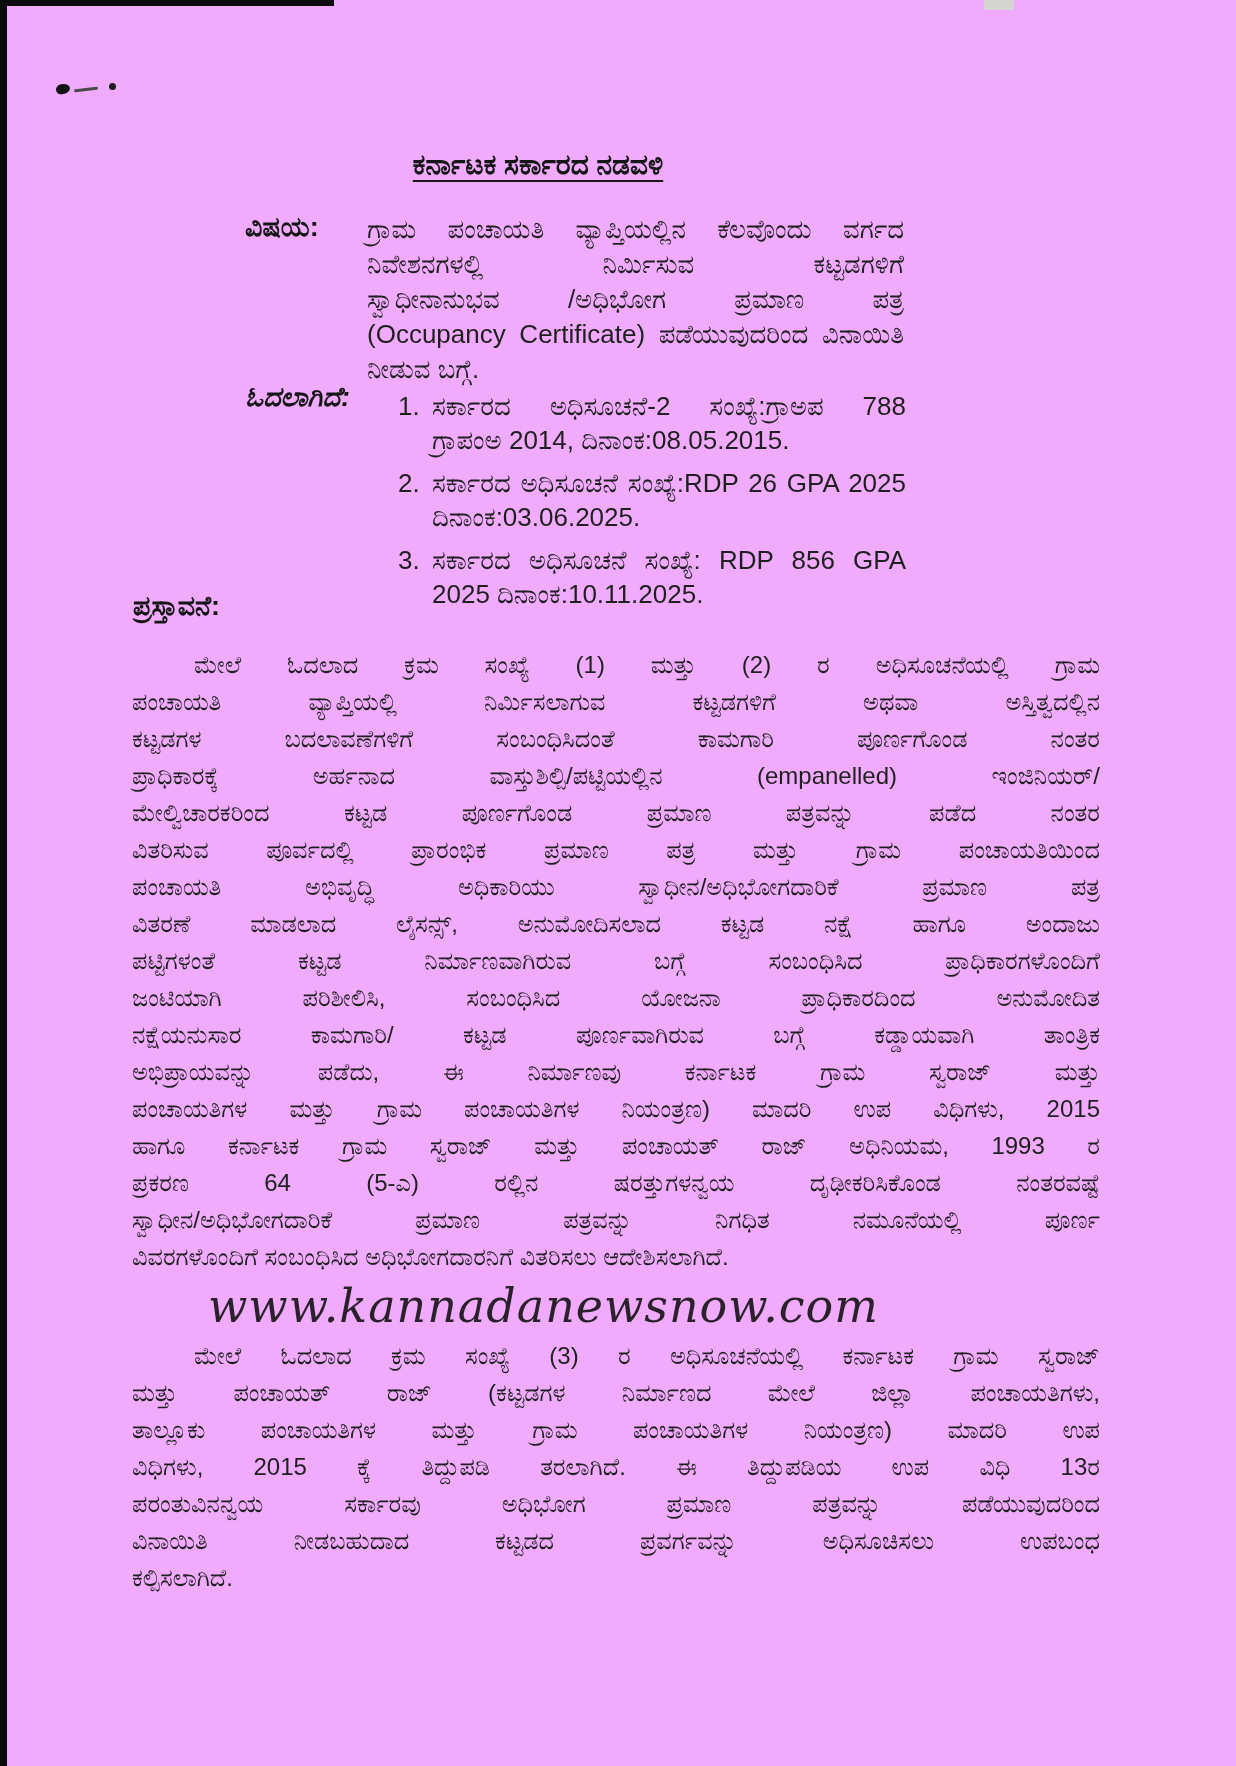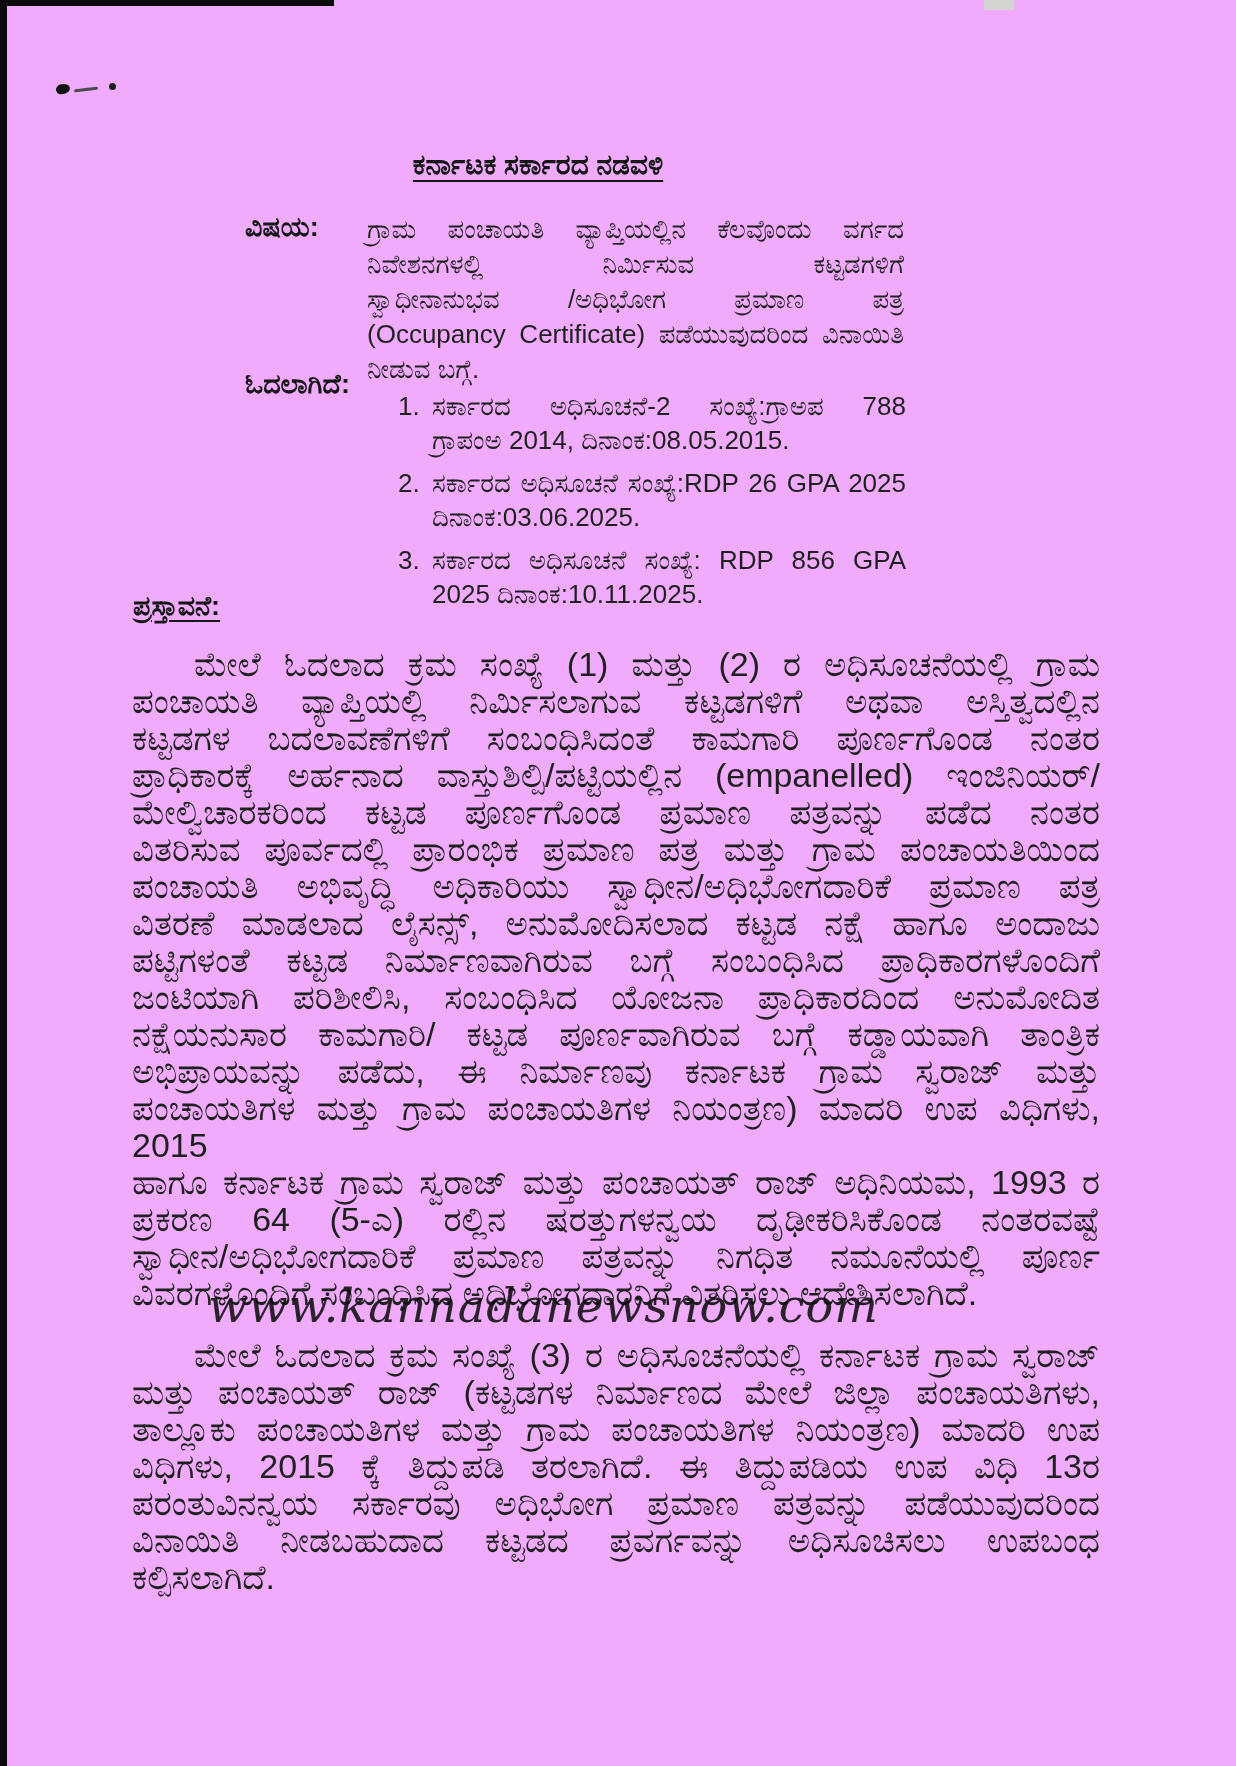--- a/index.html
+++ b/index.html
@@ -27,39 +27,39 @@
     position:absolute; left:133px; top:149px; width:810px;
     text-align:center; font-size:28px; font-weight:bold; color:#161616;
   }
   .title span { text-decoration: underline; text-underline-offset: 6px; text-decoration-thickness: 2px; }
 
   .subject-label, .read-label {
     position:absolute; left:245px;
     font-size:27px; font-weight:bold; color:#161616;
   }
   .subject-label { top:212px; }
-  .read-label    { top:369px; }
+  .read-label    { top:382px;font-style:italic; }
 
   .subject-text {
     position:absolute; left:367px; top:212px; width:537px;
     font-size:26px; line-height:35px;
   }
 
   .ref-list { position:absolute; left:398px; top:389px; width:508px; }
   .ref-item { display:flex; margin-bottom:9px; }
   .ref-num  { flex:0 0 34px; width:34px; font-size:26px; line-height:34px; }
   .ref-lines{ flex:1; font-size:26px; line-height:34px; }
 
   .preamble {
     position:absolute; left:133px; top:591px;
     font-size:27px; font-weight:bold; color:#161616;
-    text-decoration:underline; text-underline-offset:5px; text-decoration-thickness:2px;
+    text-underline-offset:5px; text-decoration-thickness:2px;
   }
 
-  .para  { position:absolute; left:132px; width:968px; font-size:34px; line-height:37px; }
+  .para  { position:absolute; left:132px; width:968px; font-size:24px; line-height:37px; }
   .para1 { top:646px; }
   .para2 { top:1337px; }
   .para .doc-line:first-child { text-indent:62px; }
 
   .doc-line { text-align:justify; text-align-last:justify; }
   .doc-line.last { text-align-last:left; }
 
   .watermark {
     position:absolute; left:208px; top:1279px; width:524px;
     font-family:"DejaVu Serif", serif; font-style:italic;

